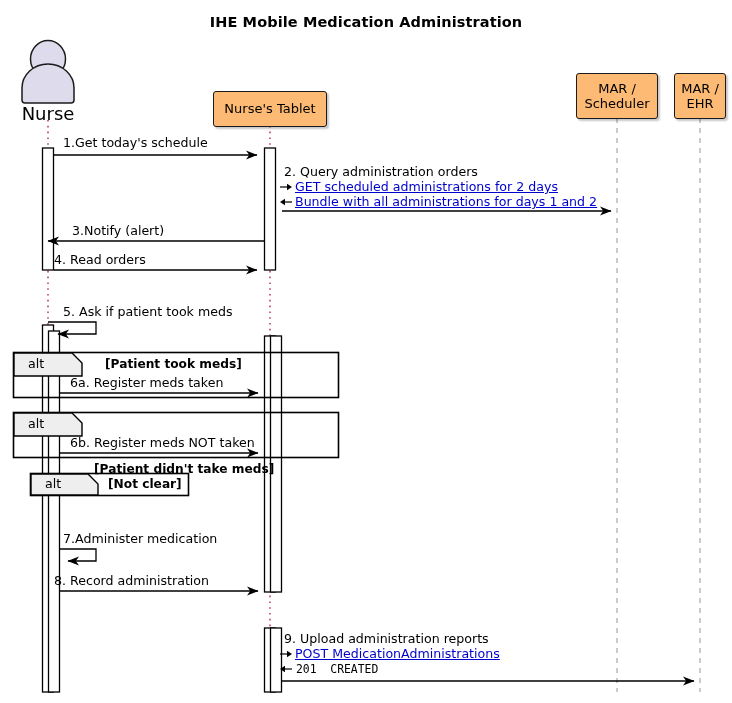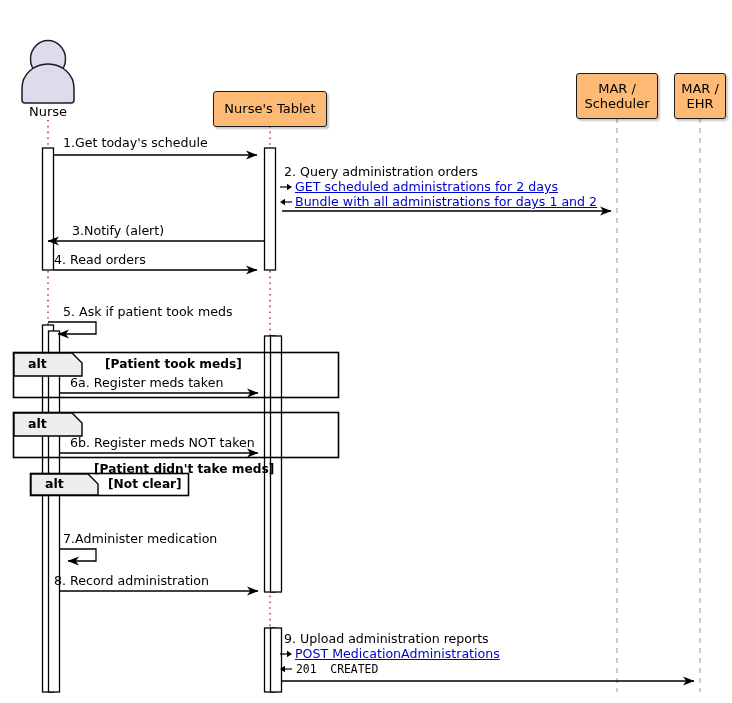--- a/index.html
+++ b/index.html
@@ -37,38 +37,38 @@
     letter-spacing: 0.1px;
   }
   .participant-label {
     font-size: 13px;
     text-align: center;
     width: 100%;
     white-space: pre-line;
     line-height: 15.5px;
   }
   .actor-name {
-    font-size: 13px;
+    font-size: 18px;
   }
   .msg-label {
     font-size: 12.6px;
   }
   .link-label {
     font-size: 12.6px;
     color: #0000CD;
     text-decoration: underline;
   }
   .mono-label {
     font-family: "DejaVu Sans Mono", monospace;
     font-size: 11.4px;
     color: #000000;
   }
   .alt-kw {
     font-size: 12.6px;
-    font-weight: bold;
+    font-weight: normal;
   }
   .alt-cond {
     font-size: 12.2px;
     font-weight: bold;
   }
   .pbox {
     position: absolute;
     box-sizing: border-box;
     background: #fdba74;
     border: 1px solid #1b1b1b;
@@ -192,20 +192,21 @@
       <path d="M285,198.8 L280,202 L285,205.2 Z" fill="#000000"></path>
 
       <line x1="280" y1="654" x2="290" y2="654" stroke="#000000" stroke-width="1.2"></line>
       <path d="M287,650.8 L292,654 L287,657.2 Z" fill="#000000"></path>
 
       <line x1="282" y1="669" x2="292" y2="669" stroke="#000000" stroke-width="1.2"></line>
       <path d="M285,665.8 L280,669 L285,672.2 Z" fill="#000000"></path>
     </g>
   </svg>
 
+  <div class="txt diagram-title" style="left:0; top:15px; width:732px; text-align:center;">IHE Mobile Medication Administration</div>
 
   <div class="pbox" style="left:213px; top:91px; width:114px; height:36px;">
     <span class="participant-label">Nurse's Tablet</span>
   </div>
 
   <div class="pbox" style="left:576px; top:73px; width:82px; height:46px;">
     <span class="participant-label">MAR /
 Scheduler</span>
   </div>
 

